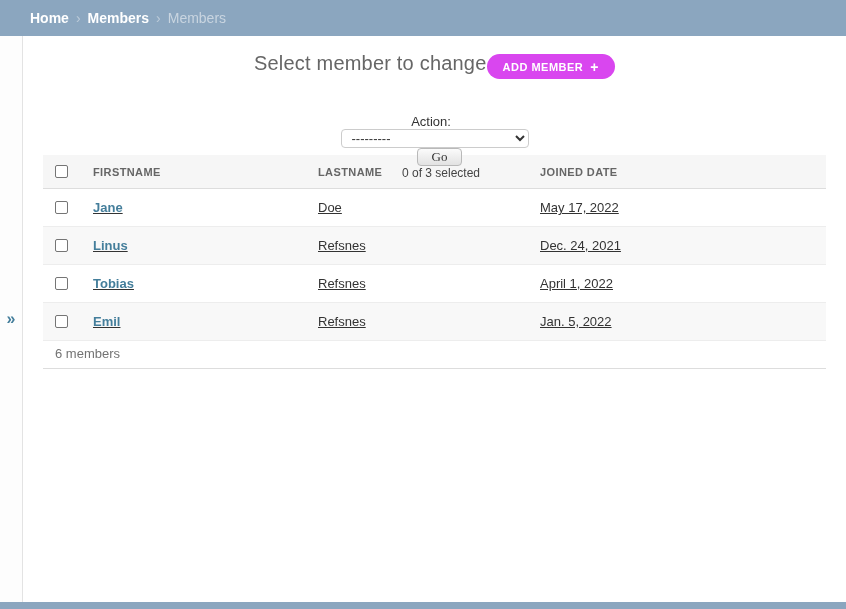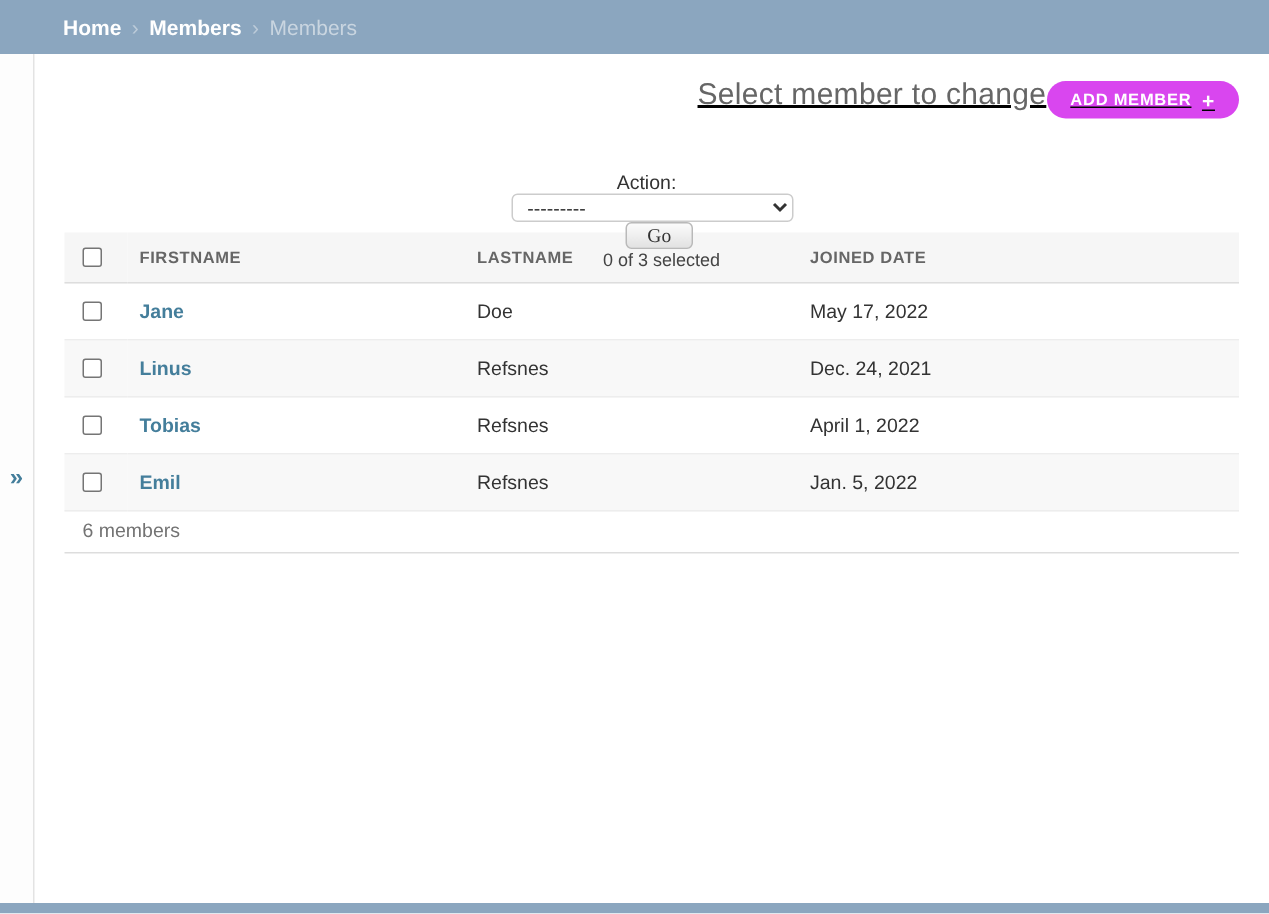--- a/index.html
+++ b/index.html
@@ -11,21 +11,21 @@
     flex-direction: column;
     overflow: hidden;
   }
 
   
   .breadcrumb-bar {
     height: 36px;
     background: #8BA6BF;
     display: flex;
     align-items: center;
-    padding-left: 42px;
+    padding-left: 30px;
     font-size: 14px;
     flex: 0 0 auto;
   }
   .breadcrumb-bar a {
     color: #ffffff;
     font-weight: 600;
     text-decoration: none;
     cursor: pointer;
   }
   .crumb-sep { color: #bccbd9; margin: 0 7px; font-weight: 400; }
@@ -50,23 +50,22 @@
     line-height: 1;
     user-select: none;
   }
 
   .content { flex: 1 1 auto; padding: 16px 20px 0 20px; }
 
   
   .title-row {
     display: flex;
     align-items: flex-start;
-    justify-content: flex-end;
+    justify-content: center;
     margin-bottom: 0;
-    text-decoration: underline;
   }
   h1.page-title {
     font-size: 20px;
     font-weight: 400;
     color: #666666;
     letter-spacing: 0.2px;
   }
   .add-btn {
     background: #d946ef;
     color: #ffffff;
@@ -141,20 +140,21 @@
     padding-left: 12px;
   }
   .member-table th:nth-child(2), .member-table td:nth-child(2) { width: 225px; }
   .member-table th:nth-child(3), .member-table td:nth-child(3) { width: 222px; }
   .member-table td {
     font-size: 13px;
     color: #333333;
     padding: 11px 8px;
     border-bottom: 1px solid #ededed;
     height: 38px;
+    text-decoration: underline;
   }
   .member-table tbody tr:nth-child(even) { background: #f8f8f8; }
   .member-table a.fname {
     color: #447e9b;
     font-weight: 600;
     text-decoration: none;
     cursor: pointer;
   }
   input[type="checkbox"] {
     appearance: none;

